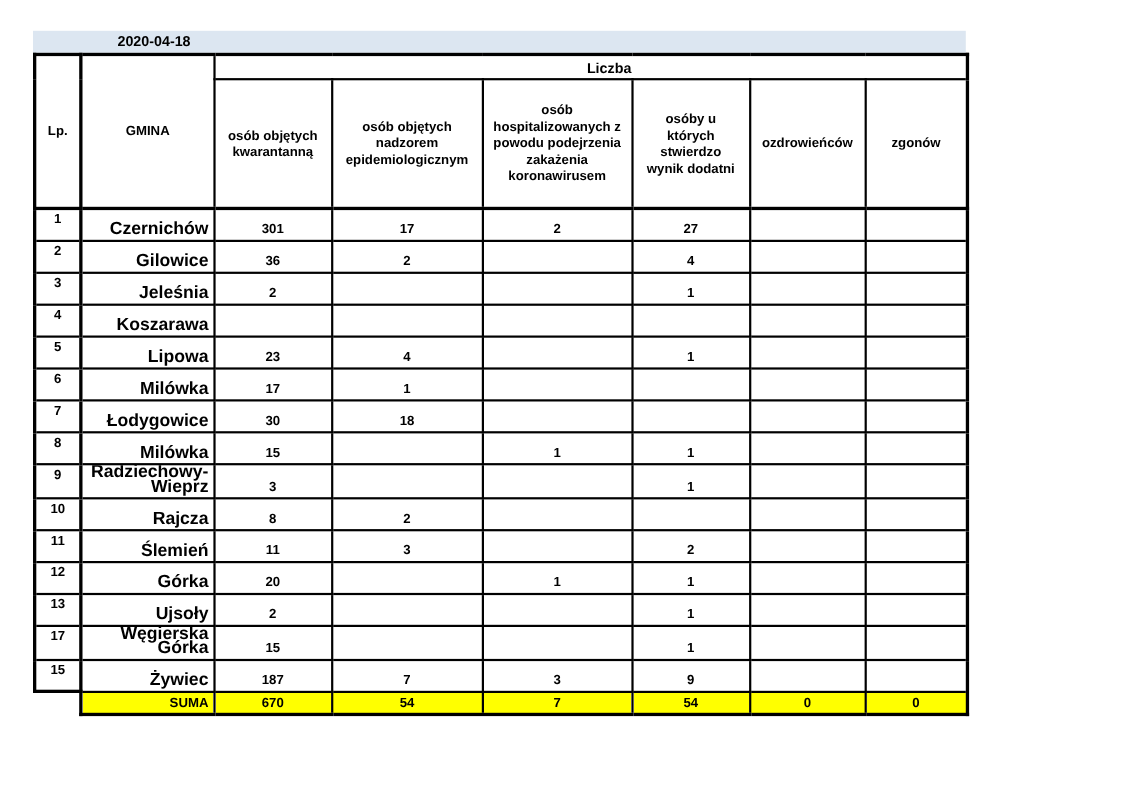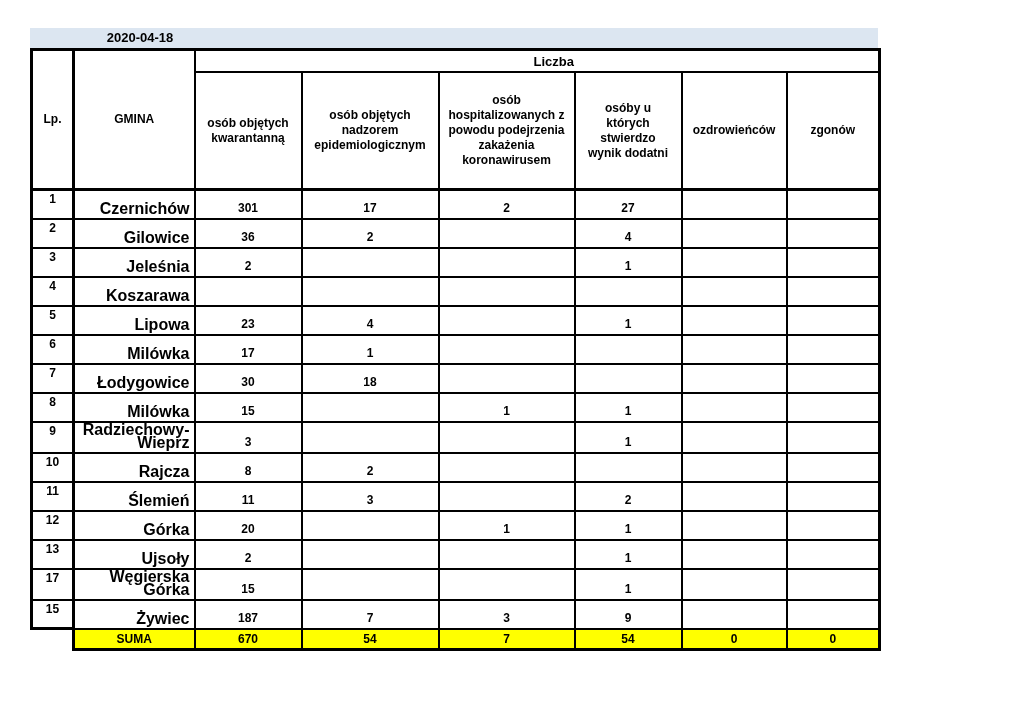--- a/index.html
+++ b/index.html
@@ -49,21 +49,21 @@
   .col-val{text-align:center;vertical-align:bottom;font-size:12px;padding-bottom:3px;}
   
   .row-suma{height:21px;}
   .row-suma td{
     background:var(--summary-bg);font-size:12px;vertical-align:middle;
     border-bottom-width:3px;
   }
   .row-suma .ghost{
     background:#ffffff;border-left:none;border-bottom:none;border-top:none;
   }
-  .suma-label{text-align:center;border-left-width:3px;}
+  .suma-label{text-align:right;border-left-width:3px;}
   .suma-val{text-align:center;}
 </style>
 </head>
 <body>
 
 <div class="sheet">
 
   <div class="datebar">
     <span class="date-value">2020-04-18</span>
   </div>

